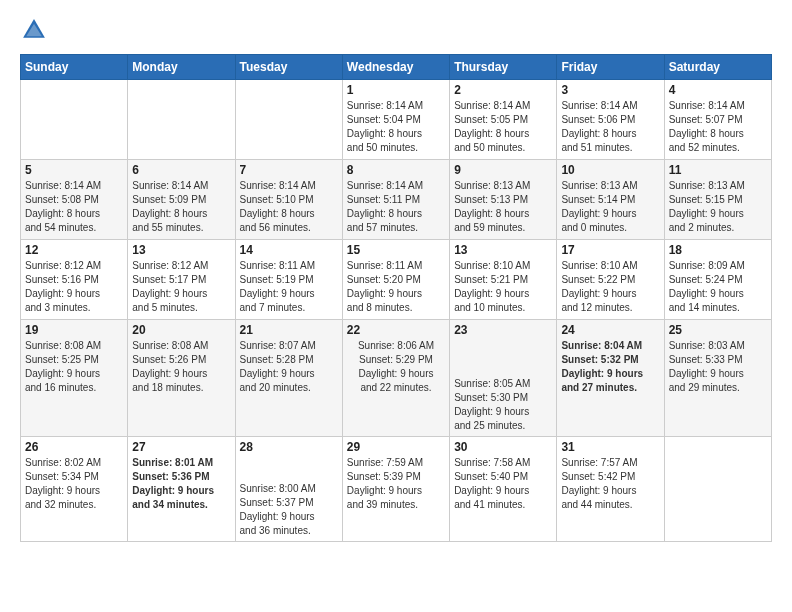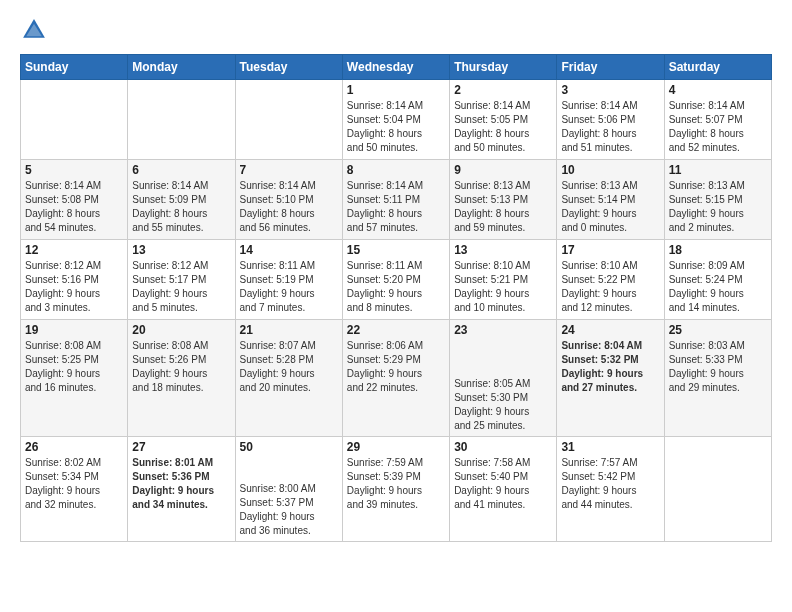--- a/index.html
+++ b/index.html
@@ -279,21 +279,21 @@
           </td>
           <td>
             <span class="day-num">21</span>
             <div class="day-info" style="white-space: pre-line;">Sunrise: 8:07 AM
 Sunset: 5:28 PM
 Daylight: 9 hours
 and 20 minutes.</div>
           </td>
           <td>
             <span class="day-num">22</span>
-            <div class="day-info" style="white-space: pre-line;">Sunrise: 8:06 AM
+            <div class="day-info" style="white-space: pre-line; text-align: center;">Sunrise: 8:06 AM
 Sunset: 5:29 PM
 Daylight: 9 hours
 and 22 minutes.</div>
           </td>
           <td>
             <span class="day-num">23</span>
             <div class="day-info" style="white-space: pre-line; margin-top: 40px;">Sunrise: 8:05 AM
 Sunset: 5:30 PM
 Daylight: 9 hours
 and 25 minutes.</div>
@@ -322,21 +322,21 @@
 and 32 minutes.</div>
           </td>
           <td>
             <span class="day-num">27</span>
             <div class="day-info" style="white-space: pre-line; font-weight: bold;">Sunrise: 8:01 AM
 Sunset: 5:36 PM
 Daylight: 9 hours
 and 34 minutes.</div>
           </td>
           <td>
-            <span class="day-num">50</span>
+            <span class="day-num">28</span>
             <div class="day-info" style="white-space: pre-line; margin-top: 28px;">Sunrise: 8:00 AM
 Sunset: 5:37 PM
 Daylight: 9 hours
 and 36 minutes.</div>
           </td>
           <td>
             <span class="day-num">29</span>
             <div class="day-info" style="white-space: pre-line;">Sunrise: 7:59 AM
 Sunset: 5:39 PM
 Daylight: 9 hours

